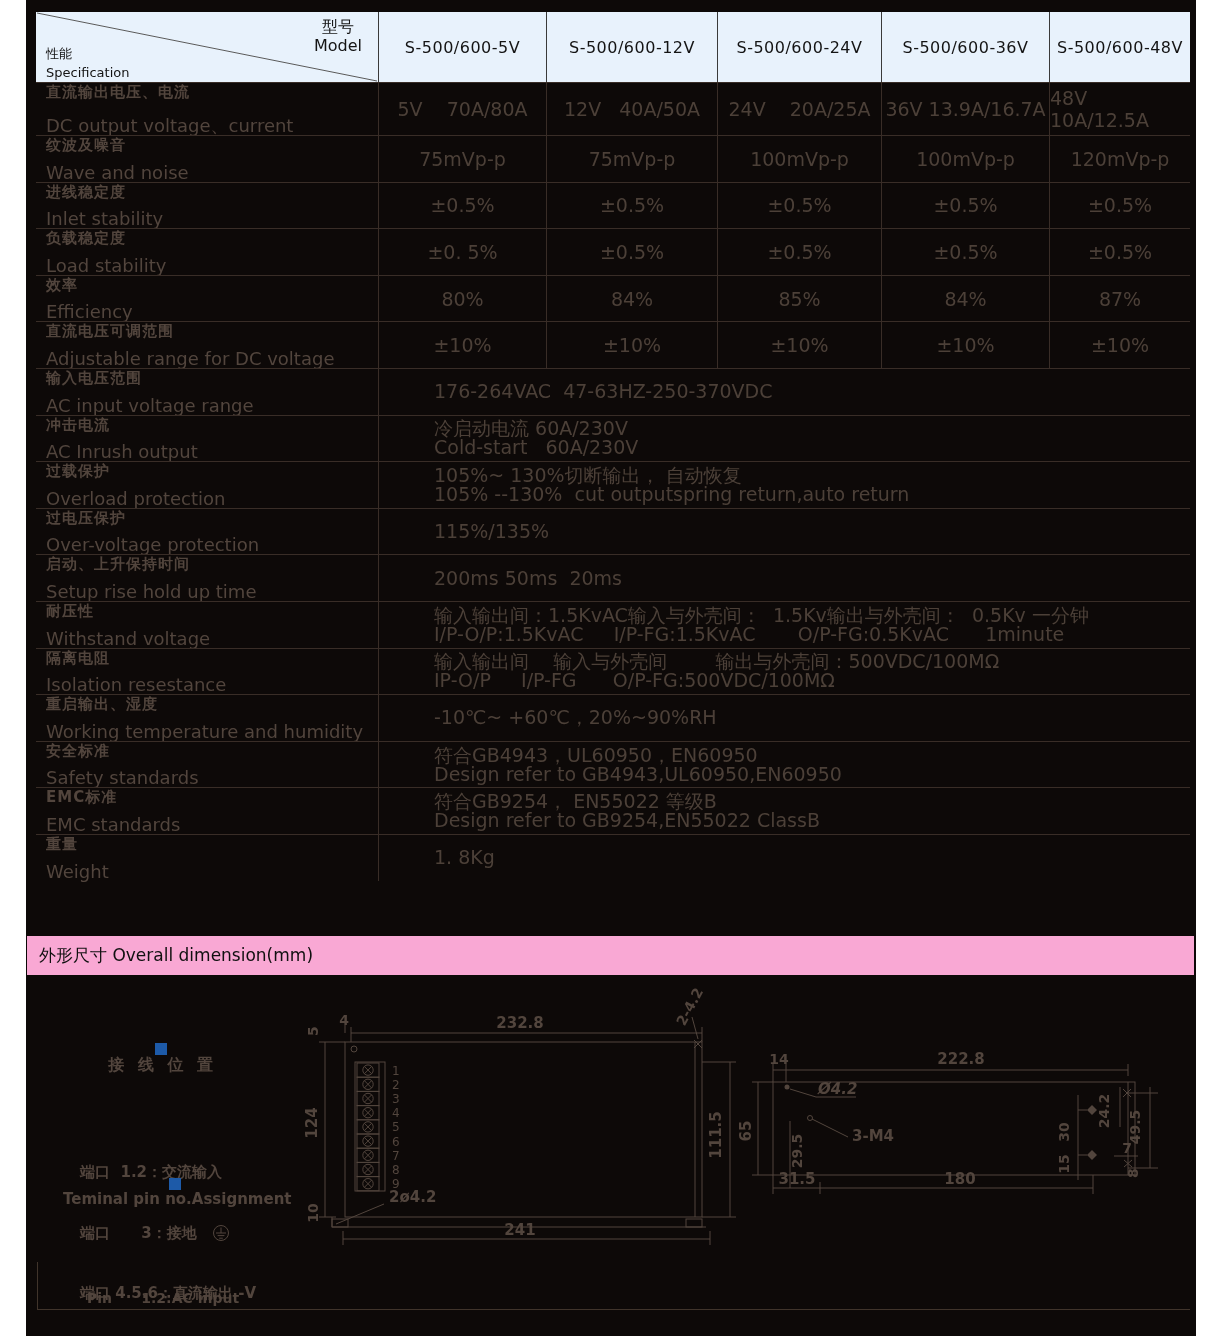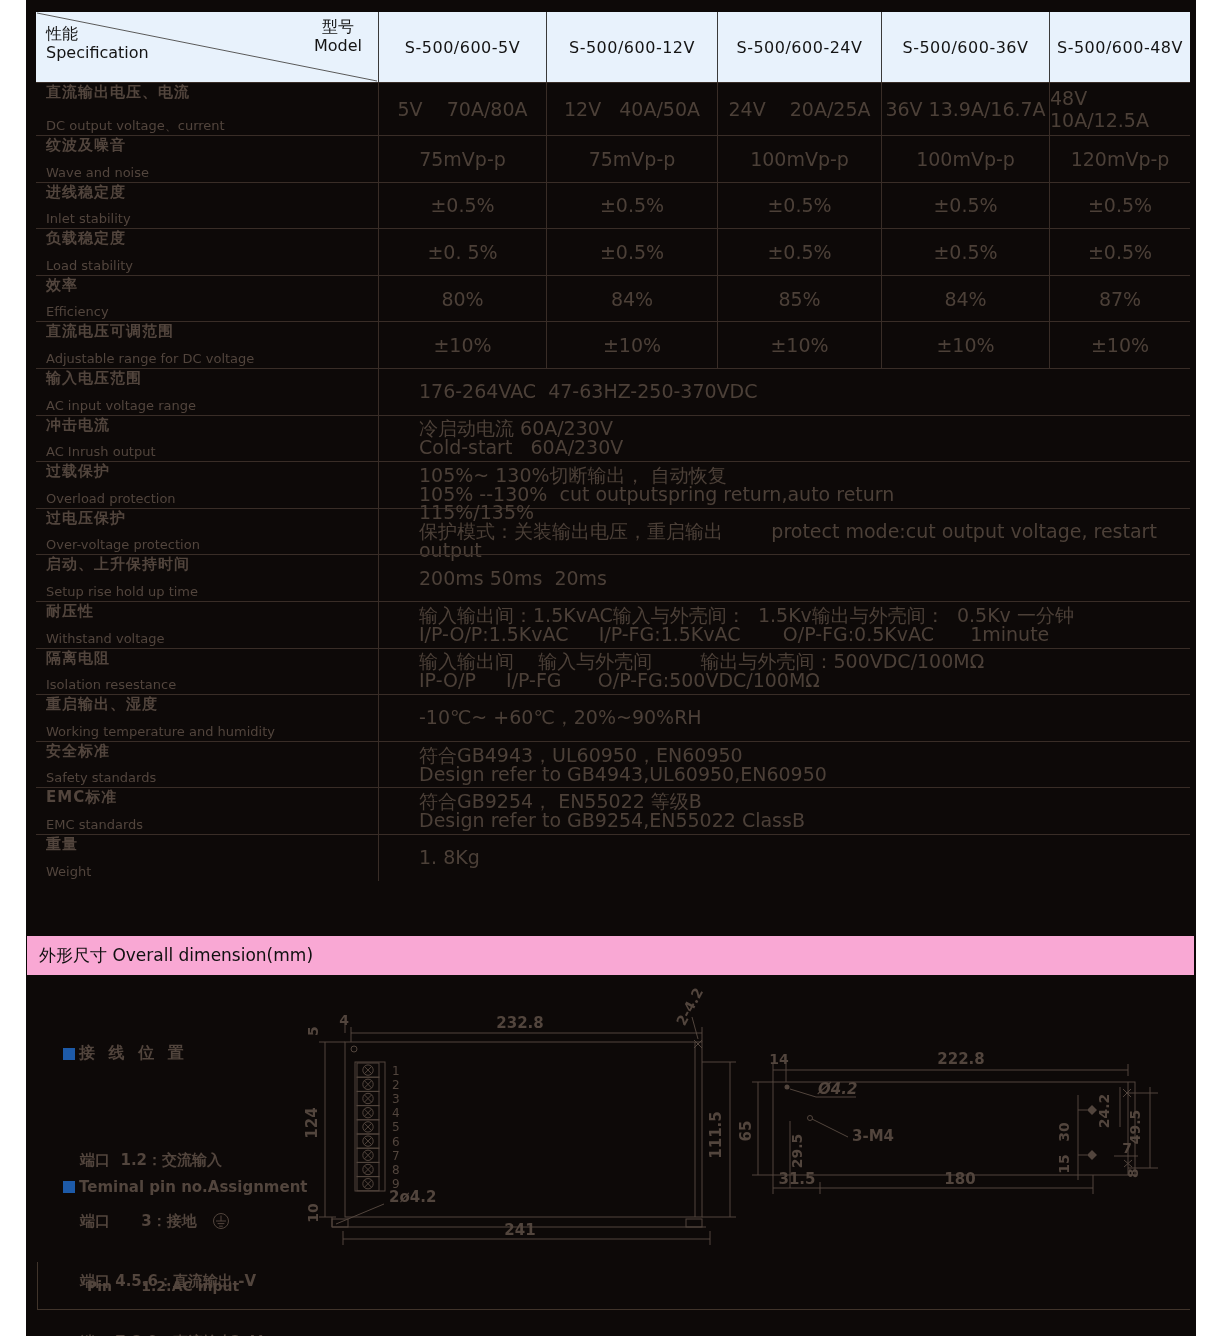--- a/index.html
+++ b/index.html
@@ -10,34 +10,34 @@
   
   .t{position:absolute;left:36px;top:12px;display:grid;
      grid-template-columns:342px 168px 171px 164px 168px 141px;
      grid-template-rows:70px 53px repeat(16,46.6px);}
   .tr{display:contents;}
   .hcell{background:#e8f2fc;color:#141414;}
   .hmodel{display:flex;align-items:center;justify-content:center;font-size:16px;
           border-left:1px solid #3a3a3a;letter-spacing:.5px;}
   .hlabel{position:relative;}
   .hlabel .tl{position:absolute;right:16px;top:5px;text-align:center;line-height:19px;font-size:16px;}
-  .hlabel .bl{position:absolute;left:10px;bottom:20px;line-height:19px;font-size:16px;}
+  .hlabel .bl{position:absolute;left:10px;bottom:0;line-height:19px;font-size:13px;}
   .lbl{color:#52453d;padding-left:10px;display:flex;flex-direction:column;justify-content:space-between;
        border-top:1px solid #392d27;line-height:18px;}
   .lbl .cn{font-size:15px;font-weight:bold;letter-spacing:1px;}
-  .lbl .en{font-size:13px;}
+  .lbl .en{font-size:18px;}
   .val{display:flex;align-items:center;justify-content:center;color:#4c4038;font-size:19px;
        border-top:1px solid #392d27;border-left:1px solid #392d27;white-space:pre-wrap;}
-  .sp{grid-column:2/-1;flex-direction:column;align-items:flex-start;padding-left:40px;line-height:19px;}
+  .sp{grid-column:2/-1;flex-direction:column;align-items:flex-start;padding-left:55px;line-height:19px;}
 
   
   .band{position:absolute;left:27px;top:936px;width:1167px;height:39px;background:#f9a8d4;
         color:#101010;font-size:17px;display:flex;align-items:center;padding-left:12px;box-sizing:border-box;}
   .blk{position:absolute;color:#52453d;white-space:pre-wrap;}
-  .blk .ttl{display:flex;align-items:center;font-weight:bold;}
+  .blk .ttl{display:flex;align-items:center;font-weight:bold;flex-direction:column;}
   .sq{display:inline-block;width:12px;height:12px;background:#1d5aa8;margin-right:4px;flex:0 0 auto;}
   #wiring{left:63px;top:1005px;}
   #wiring .ttl{font-size:16px;letter-spacing:4px;}
   #wiring .ln{font-size:15px;font-weight:bold;line-height:22.5px;display:flex;align-items:center;}
   #wiring .lines{margin-top:9px;padding-left:17px;}
   #terminal{left:63px;top:1140px;}
   #terminal .ttl{font-size:15px;}
   #terminal .ln{font-size:14px;font-weight:bold;line-height:18.5px;display:flex;align-items:center;}
   #terminal .lines{margin-top:5px;padding-left:24px;}
   .gnd{margin-left:14px;flex:0 0 auto;}
@@ -170,21 +170,21 @@
           <span class="cn">过载保护</span>
           <span class="en">Overload protection</span>
         </div>
       <div class="val sp"><div>105%~ 130%切断输出， 自动恢复</div><div>105% --130%  cut outputspring return,auto return</div></div>
     </div>
     <div class="tr">
       <div class="lbl">
           <span class="cn">过电压保护</span>
           <span class="en">Over-voltage protection</span>
         </div>
-      <div class="val sp"><div>115%/135%</div><div>保护模式：关装输出电压，重启输出        protect mode:cut output voltage, restart output</div></div>
+      <div class="val sp"><div>115%/135%</div></div>
     </div>
     <div class="tr">
       <div class="lbl">
           <span class="cn">启动、上升保持时间</span>
           <span class="en">Setup rise hold up time</span>
         </div>
       <div class="val sp"><div>200ms 50ms  20ms</div></div>
     </div>
     <div class="tr">
       <div class="lbl">

